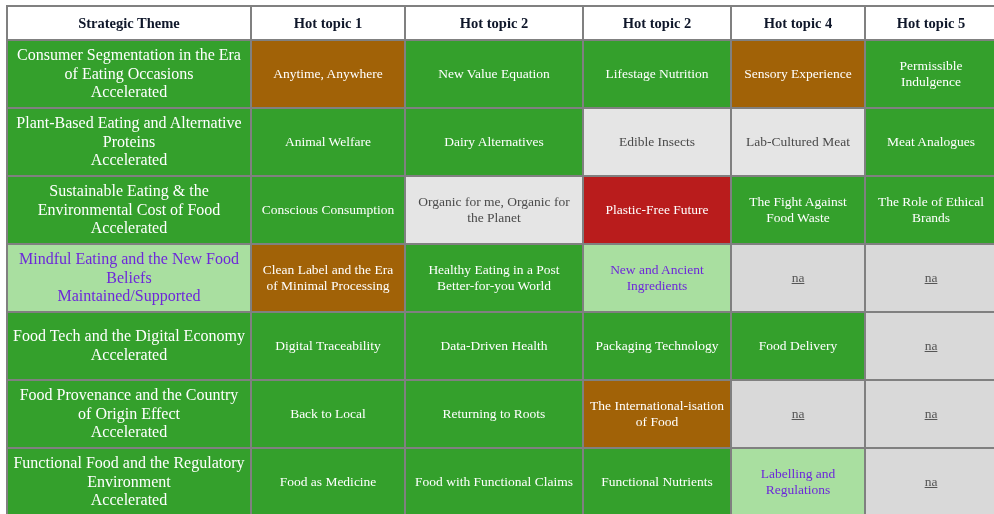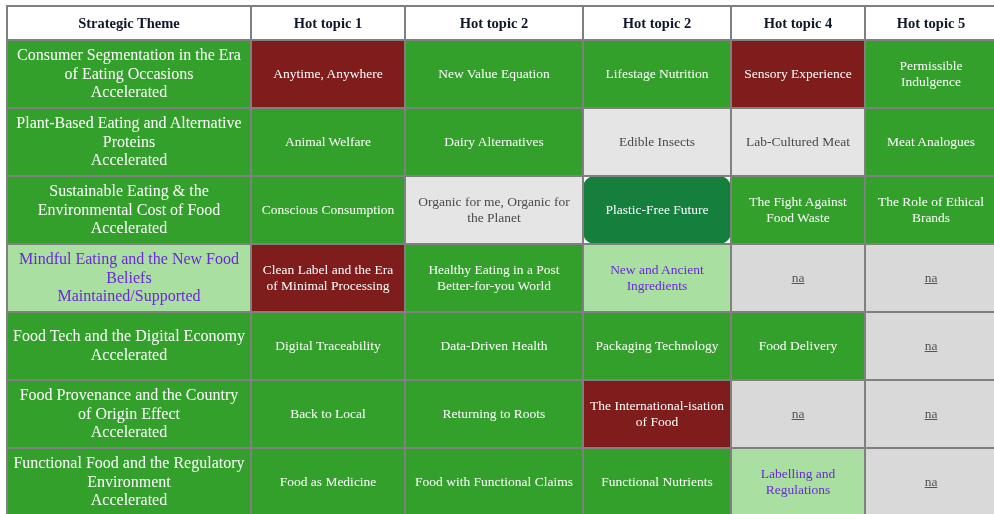--- a/index.html
+++ b/index.html
@@ -54,22 +54,22 @@
   }
 
   tbody tr { height: 68px; }
 
   td.cell {
     font-size: 13.5px;
   }
   
   .bg-green      { background: #34A02C; color: #ffffff; }
   .bg-lightgreen { background: #A9DFA0; color: #6d28d9; }
-  .bg-pink       { background: #7f1d1d; color: #ffffff; }
-  .bg-magenta    { background: #15803d; color: #ffffff; border-radius: 12px; }
+  .bg-pink       { background: #a16207; color: #ffffff; }
+  .bg-magenta    { background: #b91c1c; color: #ffffff; }
   .bg-peach      { background: #e5e5e5; color: #4a4a4a; }
   .bg-gray       { background: #D9D9D9; color: #555555; text-decoration: underline; }
 
   td.theme-cell {
     font-size: 16px;
   }
   .theme-name { display: block; }
   .theme-status { display: block; }
   .theme-status.bold { font-weight: normal; }
 </style>

